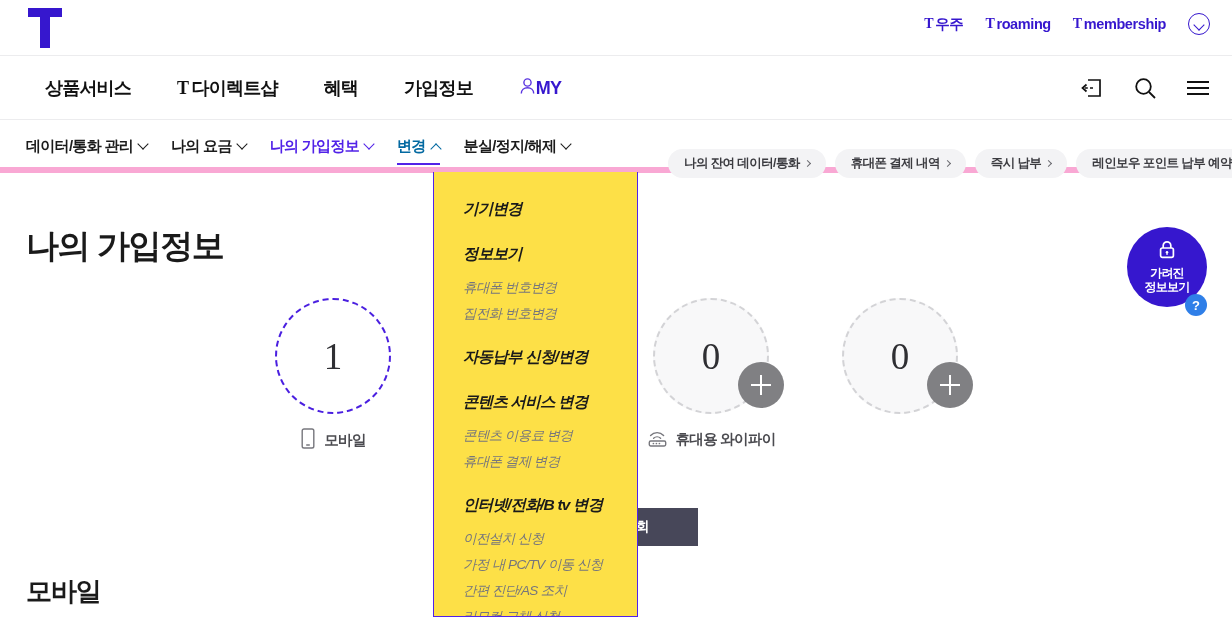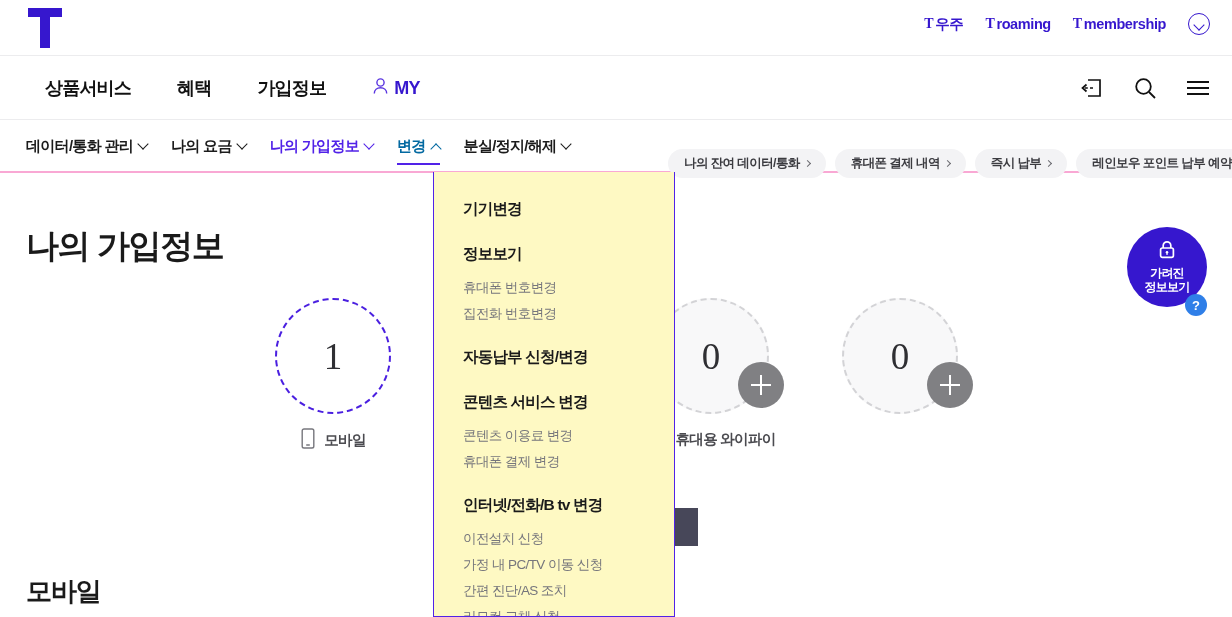--- a/index.html
+++ b/index.html
@@ -66,33 +66,33 @@
   .gnb-menu {
     position: absolute; left: 22px; top: 0; height: 64px;
     display: flex; align-items: center; gap: 0px;
   }
   .gnb-item {
     font-size: 18px; font-weight: 700; letter-spacing: -0.8px;
     color: #111; cursor: pointer; padding: 0 23px;
     white-space: nowrap;
   }
   .gnb-item.my {
-    color: #3617ce; display: flex; align-items: center; gap: 5px;
+    color: #3617ce; display: flex; align-items: center; 
   }
   .gnb-item .tprefix { font-family: "Liberation Serif", serif; }
   .gnb-icons {
     position: absolute; right: 20px; top: 0; height: 64px;
     display: flex; align-items: center; gap: 25px;
   }
   .gnb-icons .ic { width: 28px; height: 28px; cursor: pointer; }
 
   
   .lnb {
     position: absolute; top: 120px; left: 0; width: 1232px; height: 53px;
-    background: #fff; border-bottom: 2px solid #f9a8d4;
+    background: #fff; border-bottom: 6px solid #f9a8d4;
   }
   .lnb-left {
     position: absolute; left: 14px; top: 0; height: 53px;
     display: flex; align-items: center;
   }
   .lnb-item {
     display: flex; align-items: center; gap: 6px;
     font-size: 15px; font-weight: 700; letter-spacing: -0.7px;
     color: #1b1b1b; cursor: pointer; padding: 0 12px; height: 53px;
     position: relative; white-space: nowrap;
@@ -207,24 +207,24 @@
     width: 155px; height: 38px;
     background: #474759; color: #fff;
     display: flex; align-items: center; justify-content: center;
     font-size: 14px; font-weight: 700; letter-spacing: -0.7px;
     cursor: pointer;
   }
 
   
   .flyout {
     position: absolute; left: 433px; top: 172px;
-    width: 242px; height: 445px;
-    background: #fef9c3;
+    width: 205px; height: 445px;
+    background: #fde047;
     border: 1px solid #5122e8; border-top: none;
-    z-index: 40; overflow: hidden;
+    z-index: 40; overflow: hidden; font-style: italic;
   }
   .flyout-inner { padding: 27px 0 0 29px; }
   .fly-h {
     font-size: 15.5px; font-weight: 700; letter-spacing: -0.8px;
     color: #1a1a1a; cursor: pointer;
   }
   .fly-group { margin-bottom: 24px; }
   .fly-group:last-child { margin-bottom: 0; }
   .fly-sub {
     margin-top: 14px; display: flex; flex-direction: column; gap: 8px;
@@ -256,20 +256,23 @@
       <span>membership</span>
     </div>
     <div class="util-toggle"></div>
   </div>
 </div>
 
 <div class="gnb">
   <div class="gnb-menu">
     <div class="gnb-item">
       <span>상품서비스</span>
+    </div>
+    <div class="gnb-item">
+      <span class="tprefix">T </span><span>다이렉트샵</span>
     </div>
     <div class="gnb-item">
       <span>혜택</span>
     </div>
     <div class="gnb-item">
       <span>가입정보</span>
     </div>
     <div class="gnb-item my">
       <span>
         <svg width="17" height="18" viewBox="0 0 17 18" fill="none">

